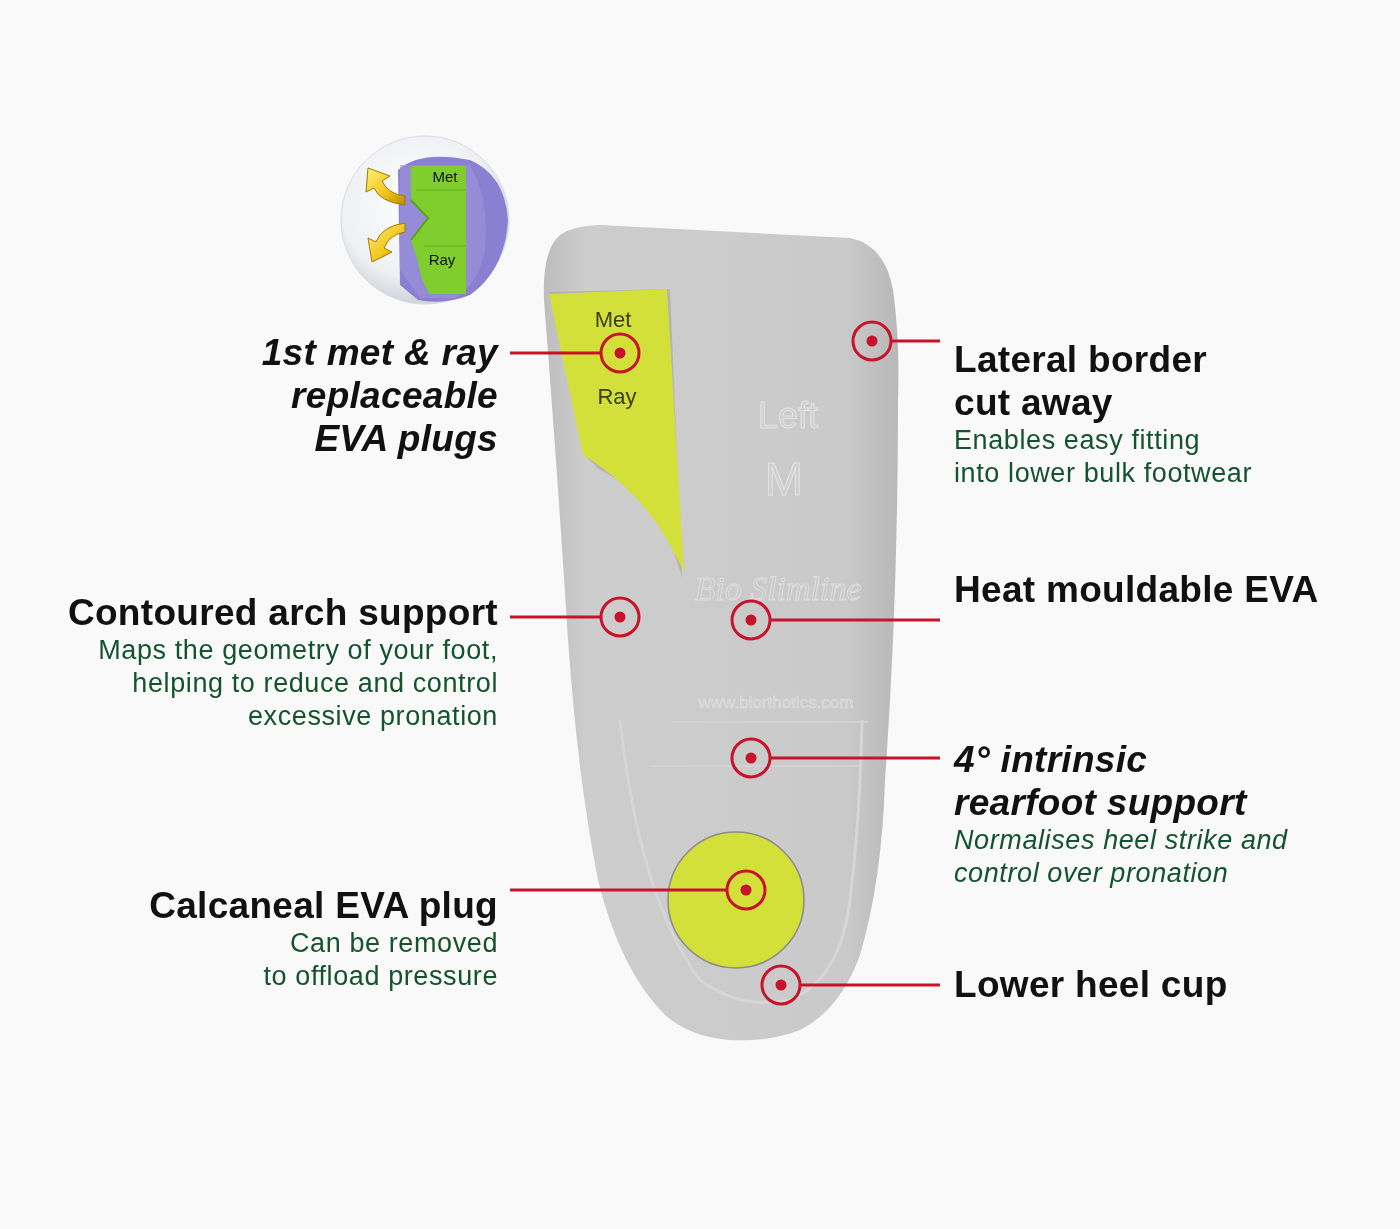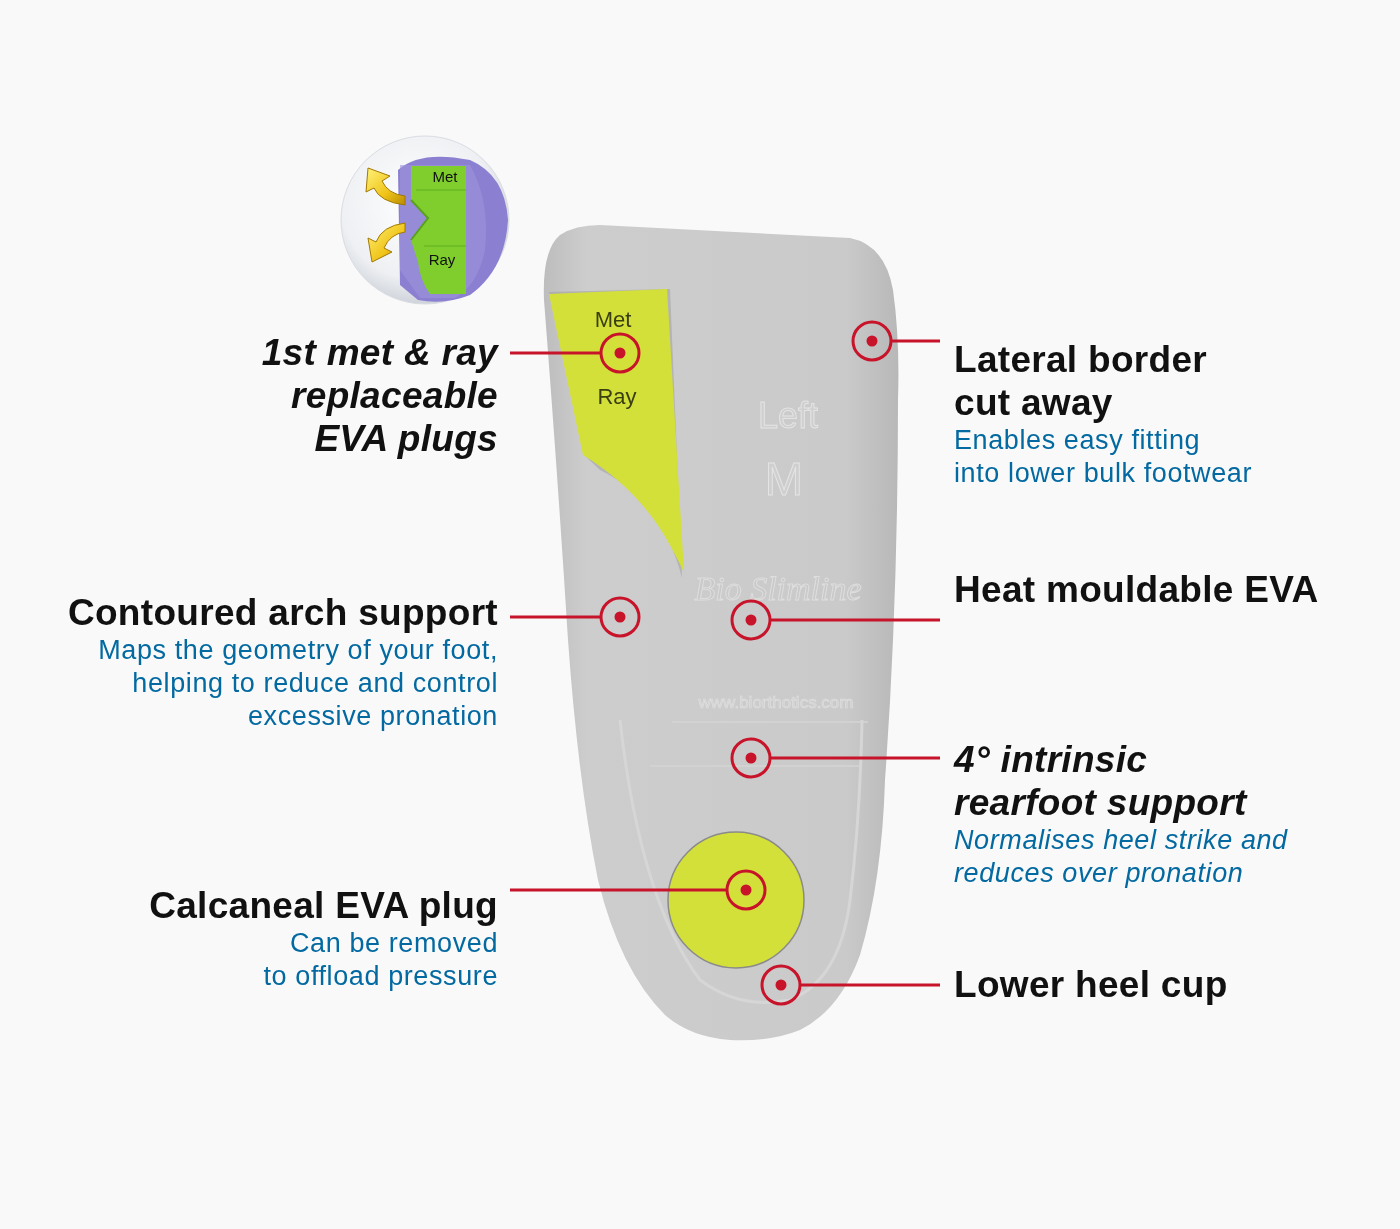--- a/index.html
+++ b/index.html
@@ -1,21 +1,21 @@
 <!DOCTYPE html>
 <html><head>
 <meta charset="utf-8">
 <style>
   html, body { margin:0; padding:0; }
   body { width:1400px; height:1229px; background:#f9f9f9; position:relative; overflow:hidden; font-family:"Liberation Sans", sans-serif; color:#111; }
   .label { position:absolute; }
   .label.left { text-align:right; }
   .label.right { text-align:left; }
   .title { font-weight:bold; font-size:37px; line-height:43px; color:#111; letter-spacing:0.3px; }
-  .desc { font-size:27px; line-height:33px; color:#0369a1; letter-spacing:0.6px; }
+  .desc { font-size:27px; line-height:33px; color:#14532d; letter-spacing:0.6px; }
   svg#art { position:absolute; left:0; top:0; }
 </style>
 </head>
 <body>
 
 <svg id="art" width="1400" height="1229" viewBox="0 0 1400 1229">
   <defs>
     <radialGradient id="bubble" cx="45%" cy="40%" r="60%">
       <stop offset="0%" stop-color="#ffffff"></stop>
       <stop offset="75%" stop-color="#eef0f3"></stop>
@@ -135,18 +135,18 @@
 </div>
 
 <div class="label right" style="left:954px; top:568px;">
   <div class="title">Heat mouldable EVA</div>
 </div>
 
 <div class="label right" style="left:954px; top:738px;font-style:italic;">
   <div class="title">4° intrinsic</div>
   <div class="title">rearfoot support</div>
   <div class="desc">Normalises heel strike and</div>
-  <div class="desc">reduces over pronation</div>
+  <div class="desc">control over pronation</div>
 </div>
 
 <div class="label right" style="left:954px; top:963px;">
   <div class="title">Lower heel cup</div>
 </div>
 
 </body></html>

